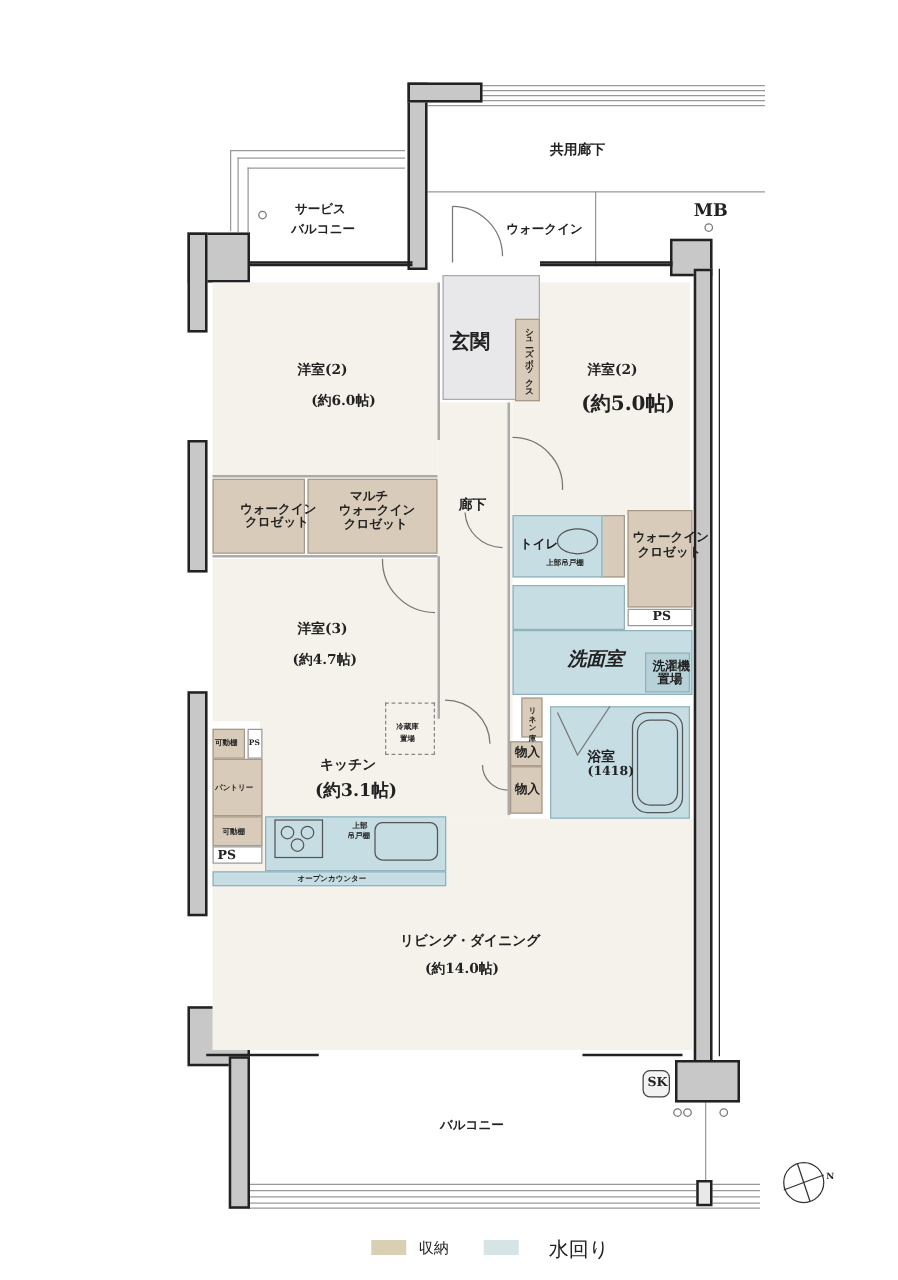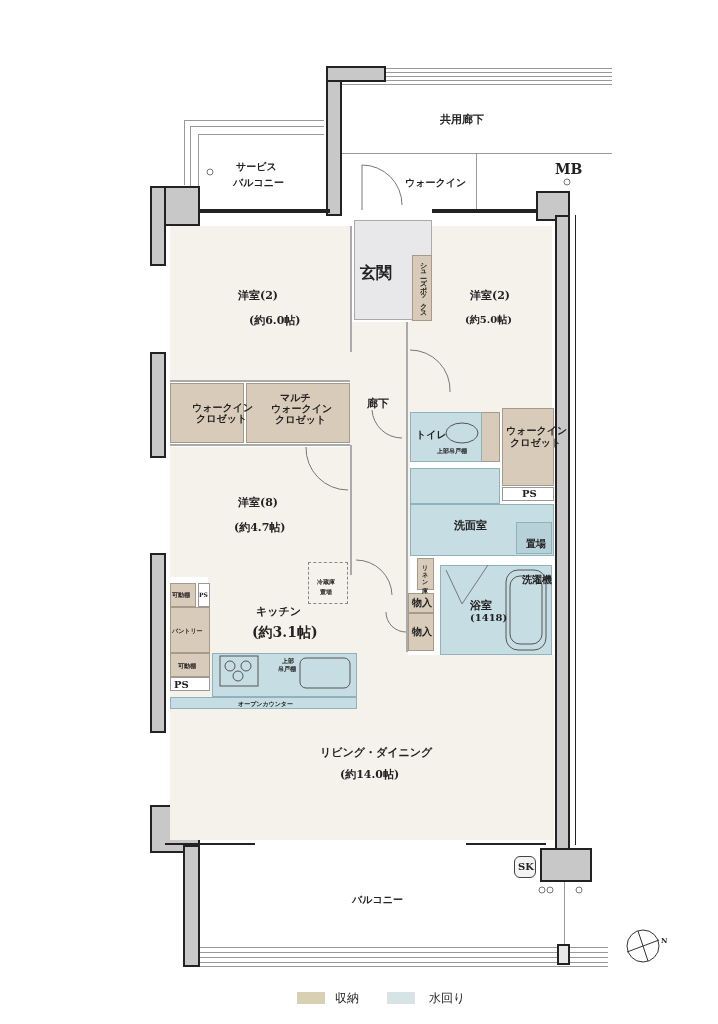--- a/index.html
+++ b/index.html
@@ -154,36 +154,36 @@
 <div class="lbl" style="left:440px;top:112px;font-size:11px;">共用廊下</div>
 <div class="lbl" style="left:236px;top:160px;font-size:10px;">サービス</div>
 <div class="lbl" style="left:233px;top:176px;font-size:10px;">バルコニー</div>
 <div class="lbl" style="left:405px;top:176px;font-size:10px;">ウォークイン</div>
 <div class="lbl" style="left:555px;top:161px;font-size:14px;">MB</div>
 <div class="lbl" style="left:360px;top:263px;font-size:16px;">玄関</div>
 <div class="lbl-sm" style="left:416px;top:258px;width:12px;writing-mode:vertical-rl;font-size:7px;">シューズボックス</div>
 <div class="lbl" style="left:238px;top:288px;font-size:11px;">洋室(2)</div>
 <div class="lbl" style="left:234px;top:313px;font-size:11px;margin-left:15px;">(約6.0帖)</div>
 <div class="lbl" style="left:470px;top:288px;font-size:11px;">洋室(2)</div>
-<div class="lbl" style="left:465px;top:313px;font-size:10px;">(約5.0帖)</div>
+<div class="lbl" style="left:465px;top:313px;font-size:16px;">(約5.0帖)</div>
 <div class="lbl-sm" style="left:192px;top:403px;">ウォークイン</div>
 <div class="lbl-sm" style="left:196px;top:414px;">クロゼット</div>
 <div class="lbl-sm" style="left:280px;top:393px;">マルチ</div>
 <div class="lbl-sm" style="left:271px;top:404px;">ウォークイン</div>
 <div class="lbl-sm" style="left:275px;top:415px;">クロゼット</div>
 <div class="lbl" style="left:367px;top:396px;font-size:11px;">廊下</div>
 <div class="lbl" style="left:416px;top:428px;font-size:10px;">トイレ</div>
 <div class="lbl-sm" style="left:437px;top:446px;font-size:6px;">上部吊戸棚</div>
 <div class="lbl-sm" style="left:506px;top:426px;">ウォークイン</div>
 <div class="lbl-sm" style="left:510px;top:438px;">クロゼット</div>
 <div class="lbl-sm" style="left:522px;top:489px;">PS</div>
-<div class="lbl" style="left:238px;top:495px;font-size:11px;">洋室(8)</div>
+<div class="lbl" style="left:238px;top:495px;font-size:11px;">洋室(3)</div>
 <div class="lbl" style="left:234px;top:520px;font-size:11px;">(約4.7帖)</div>
-<div class="lbl" style="left:454px;top:518px;font-size:11px;">洗面室</div>
-<div class="lbl-sm" style="left:522px;top:529px;margin-top:46px;">洗濯機</div>
+<div class="lbl" style="left:454px;top:518px;font-size:15px;font-style:italic;">洗面室</div>
+<div class="lbl-sm" style="left:522px;top:529px;">洗濯機</div>
 <div class="lbl-sm" style="left:526px;top:539px;">置場</div>
 <div class="lbl-sm" style="left:420px;top:561px;width:10px;writing-mode:vertical-rl;font-size:6px;">リネン庫</div>
 <div class="lbl" style="left:470px;top:598px;font-size:11px;">浴室</div>
 <div class="lbl-sm" style="left:470px;top:613px;">(1418)</div>
 <div class="lbl-sm" style="left:412px;top:598px;">物入</div>
 <div class="lbl-sm" style="left:412px;top:627px;">物入</div>
 <div class="lbl-sm" style="left:317px;top:577px;font-size:6px;">冷蔵庫</div>
 <div class="lbl-sm" style="left:320px;top:587px;font-size:6px;">置場</div>
 <div class="lbl" style="left:256px;top:604px;font-size:11px;">キッチン</div>
 <div class="lbl" style="left:252px;top:624px;font-size:14px;">(約3.1帖)</div>
@@ -198,14 +198,14 @@
 <div class="lbl" style="left:320px;top:745px;font-size:11px;text-align:right;">リビング・ダイニング</div>
 <div class="lbl" style="left:340px;top:767px;font-size:11px;">(約14.0帖)</div>
 <div class="lbl-sm" style="left:518px;top:862px;text-align:center;">SK</div>
 <div class="lbl" style="left:352px;top:893px;font-size:10px;">バルコニー</div>
 <div class="lbl-sm" style="left:661px;top:936px;font-size:7px;">N</div>
 
 <div class="abs" style="left:297px;top:990px;width:200px;height:20px;">
   <div class="legend-sw" style="left:0;top:2px;background:#d9cfb3;"></div>
   <div class="abs" style="left:38px;top:0;font-size:12px;">収納</div>
   <div class="legend-sw" style="left:90px;top:2px;background:#d6e4e6;"></div>
-  <div class="abs" style="left:132px;top:0;font-size:12px;text-align:right;">水回り</div>
+  <div class="abs" style="left:142px;top:0;font-size:16px;text-align:right;">水回り</div>
 </div>
 
 </body></html>

